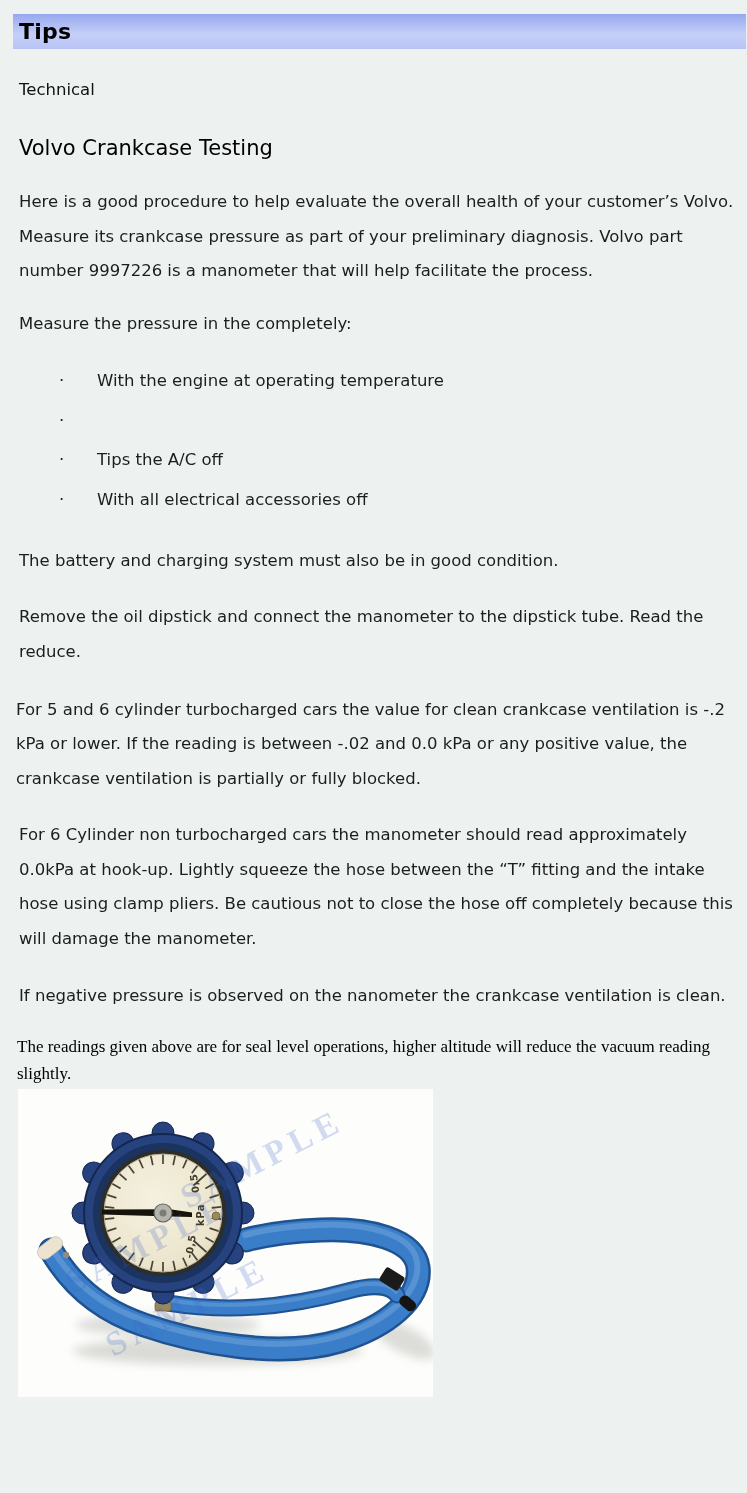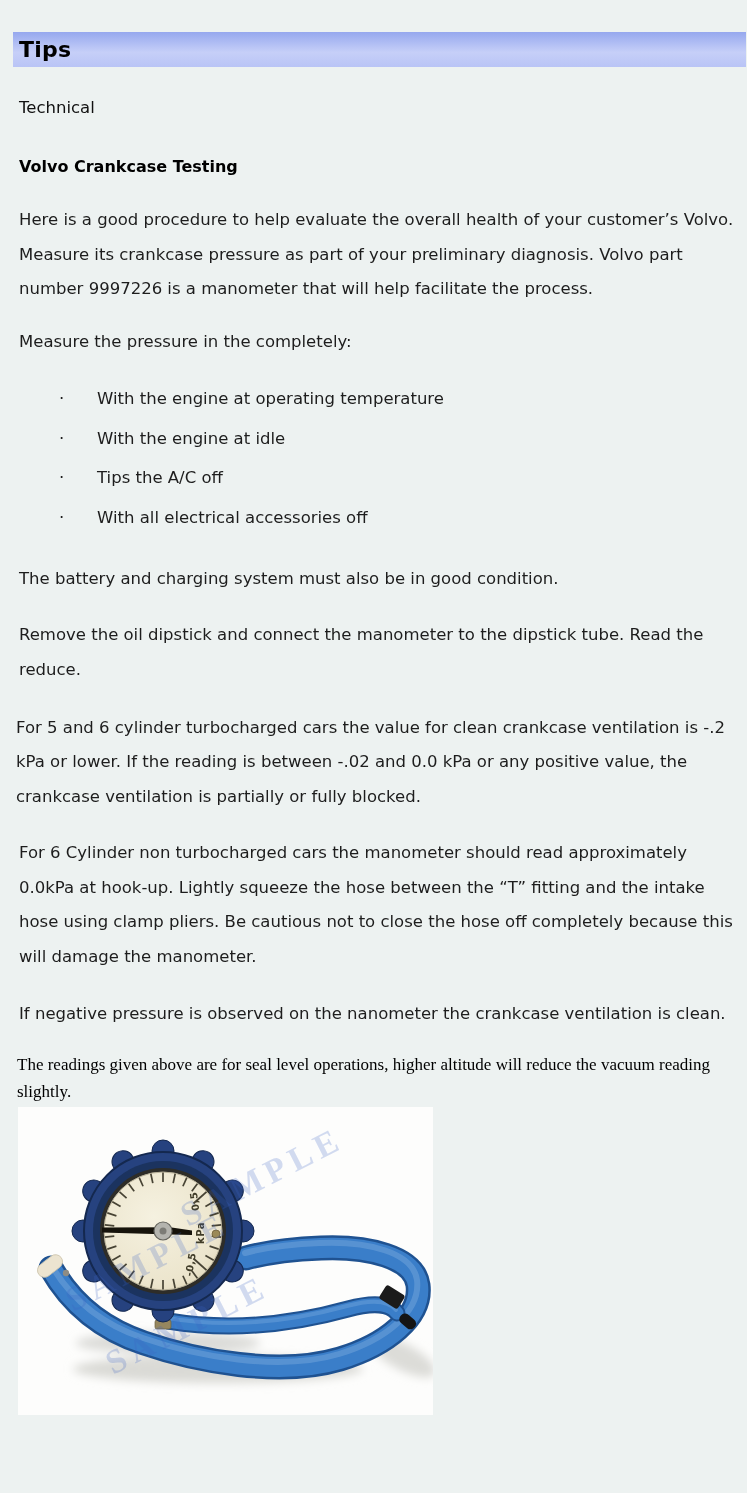--- a/index.html
+++ b/index.html
@@ -2,33 +2,33 @@
 <html><head>
 <meta charset="utf-8">
 <style>
   html, body { margin:0; padding:0; }
   body {
     width:747px; height:1493px; overflow:hidden;
     background:#edf2f1;
     font-family:"DejaVu Sans", sans-serif;
     color:#1d1d1d;
   }
-  .page { padding-top:32px; }
+  .page { padding-top:14px; }
   .tips-bar {
     margin:0 1px 0 13px; height:35px;
     display:flex; align-items:center; padding-left:6px;
     background:linear-gradient(to bottom, #96a8ee 0%, #c6cff8 58%, #b9c4f6 100%);
   }
   .tips-title {
     font-size:22px; font-weight:bold; color:#000; letter-spacing:0.2px;
   }
   .category { margin:32px 0 0 19px; font-size:16.5px; line-height:17px; color:#111; }
   .article-title {
-    margin:39px 0 0 19px; font-size:16px; line-height:23px;
-    font-weight:bold; color:#000;
+    margin:39px 0 0 19px; font-size:21px; line-height:23px;
+    font-weight:normal; color:#000;
   }
   .body-text {
     width:720px; margin-left:19px; margin-bottom:0;
     font-size:16.5px; line-height:34.7px; color:#1d1d1d;
   }
   .mt-intro   { margin-top:25px; }
   .mt-measure { margin-top:18px; }
   .cond-list  { margin:22px 0 0 19px; padding:0; list-style:none; width:720px; }
   .cond-list li { display:flex; line-height:34.7px; margin-bottom:5px; font-size:16.5px; }
   .cond-list li:last-child { margin-bottom:0; }
@@ -72,21 +72,20 @@
 
   <p class="body-text mt-measure">Measure the pressure in the completely:</p>
 
   <ul class="cond-list">
     <li>
       <span class="bullet-marker">·</span>
       <span>With the engine at operating temperature</span>
     </li>
     <li>
       <span class="bullet-marker">·</span>
-      <span>With the engine at idle</span>
     </li>
     <li>
       <span class="bullet-marker">·</span>
       <span>Tips the A/C off</span>
     </li>
     <li>
       <span class="bullet-marker">·</span>
       <span>With all electrical accessories off</span>
     </li>
   </ul>

